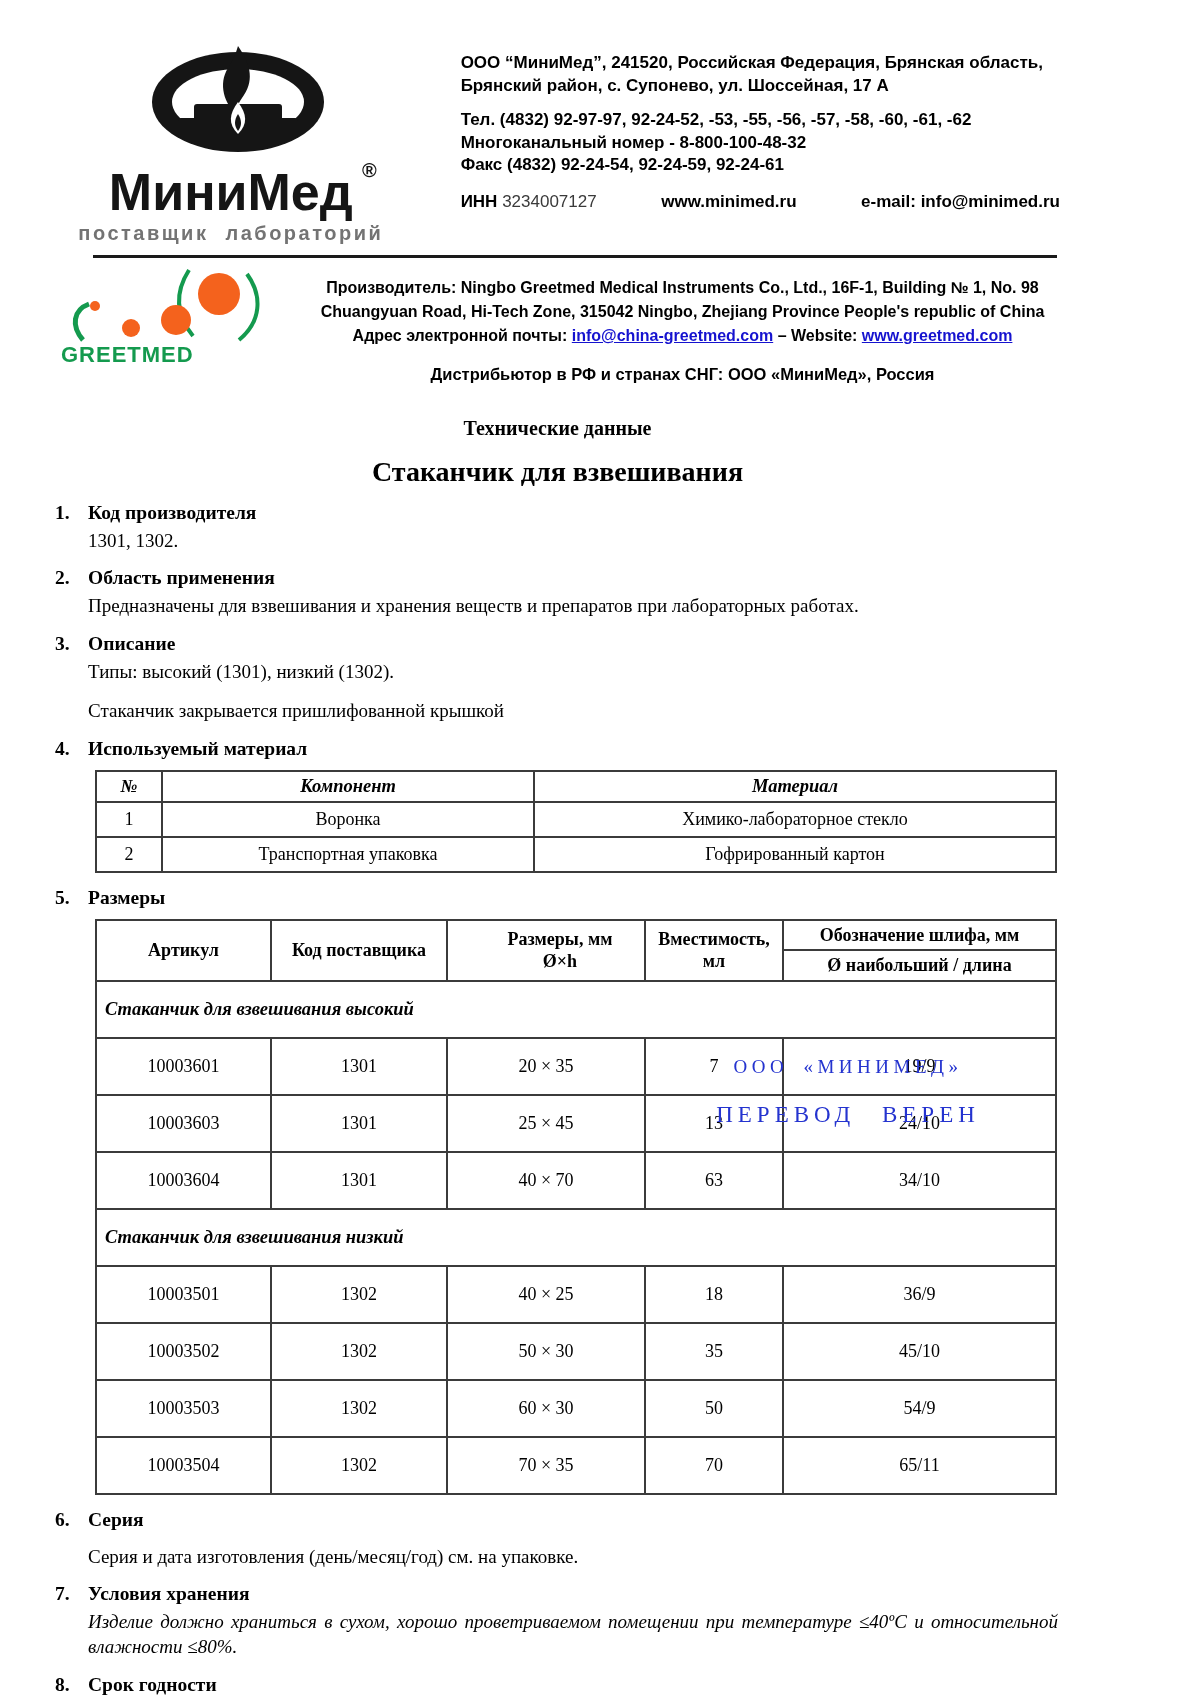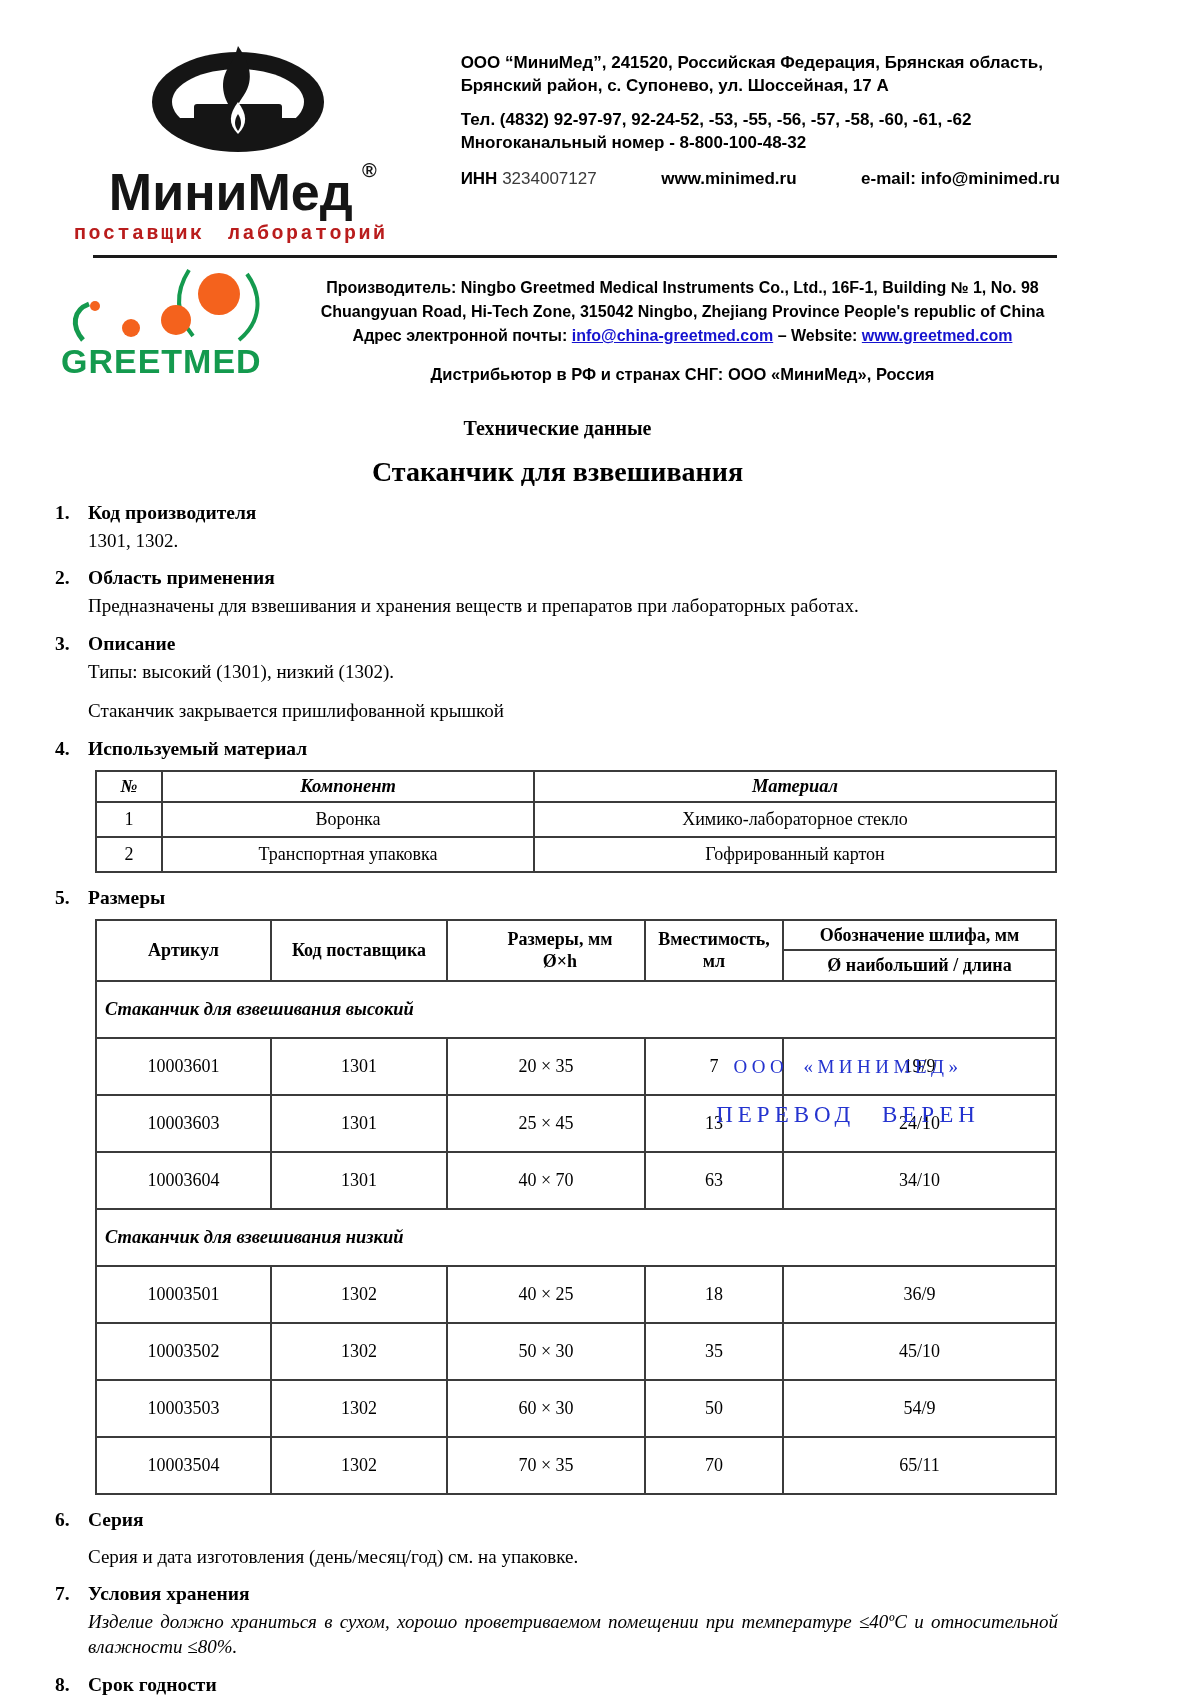--- a/index.html
+++ b/index.html
@@ -19,41 +19,41 @@
   .header { display: flex; padding-top: 44px; }
   .logo-block { width: 352px; text-align: center; }
   .logo-block svg { display: block; margin: 0 auto; }
   .brand-name {
     font-family: "Liberation Sans", sans-serif;
     font-weight: 900; font-size: 52px; letter-spacing: 0px;
     color: #151515; line-height: 1.0; position: relative; display: inline-block;
   }
   .brand-reg { font-size: 20px; position: absolute; top: -6px; right: -24px; font-weight: 700; }
   .brand-tagline {
-    font-family: Liberation Mono, monospace;
+    font-family: Liberation Sans, sans-serif;
     font-weight: 800; font-size: 20px; letter-spacing: 2.5px; word-spacing: 9px;
-    color: #b91c1c; margin-top: 4px;
+    color: #737373; margin-top: 4px;
   }
   .contact-block {
     margin-left: 54px; width: 600px;
     font-family: "Liberation Sans", sans-serif;
     font-weight: bold; font-size: 17px; line-height: 1.33; padding-top: 8px;
   }
   .contact-gap { height: 12px; }
   .inn-row { display: flex; justify-content: space-between; margin-top: 14px; gap: 16px; }
   .inn-num { font-weight: 400; color: #3a3a3a; }
 
   .divider { height: 3px; background: #1a1a1a; margin-top: 10px; margin-left: 38px; width: 964px; }
 
   
   .mfr-row { display: flex; margin-top: 8px; }
   .greetmed-block { width: 250px; padding-left: 6px; }
   .greetmed-text {
     font-family: "Liberation Sans", sans-serif;
-    font-weight: 700; font-size: 34px; letter-spacing: 1px;
+    font-weight: 700; font-size: 22px; letter-spacing: 1px;
     color: var(--greetmed_green, #149a4e); margin-top: -6px;
   }
   .mfr-text {
     flex: 1; text-align: center;
     font-family: "Liberation Sans", sans-serif;
     font-weight: bold; font-size: 16px; line-height: 1.5; padding-top: 10px;
   }
   .mfr-text a { color: var(--link_blue, #1512cf); text-decoration: underline; cursor: pointer; }
   .distributor { margin-top: 14px; font-size: 16.5px; }
 
@@ -114,20 +114,21 @@
         </svg>
         <div class="brand-name"><span>МиниМед</span><span class="brand-reg">®</span></div>
         <div class="brand-tagline">поставщик лабораторий</div>
       </div>
       <div class="contact-block">
         <div>ООО “МиниМед”, 241520, Российская Федерация, Брянская область,</div>
         <div>Брянский район, с. Супонево, ул. Шоссейная, 17 А</div>
         <div class="contact-gap"></div>
         <div>Тел. (4832) 92-97-97, 92-24-52, -53, -55, -56, -57, -58, -60, -61, -62</div>
         <div>Многоканальный номер - 8-800-100-48-32</div>
+        <div>Факс (4832) 92-24-54, 92-24-59, 92-24-61</div>
         <div class="inn-row">
           <span><span>ИНН</span> <span class="inn-num">3234007127</span></span>
           <span>www.minimed.ru</span>
           <span>e-mail: info@minimed.ru</span>
         </div>
       </div>
     </div>
 
     <div class="divider"></div>
 

